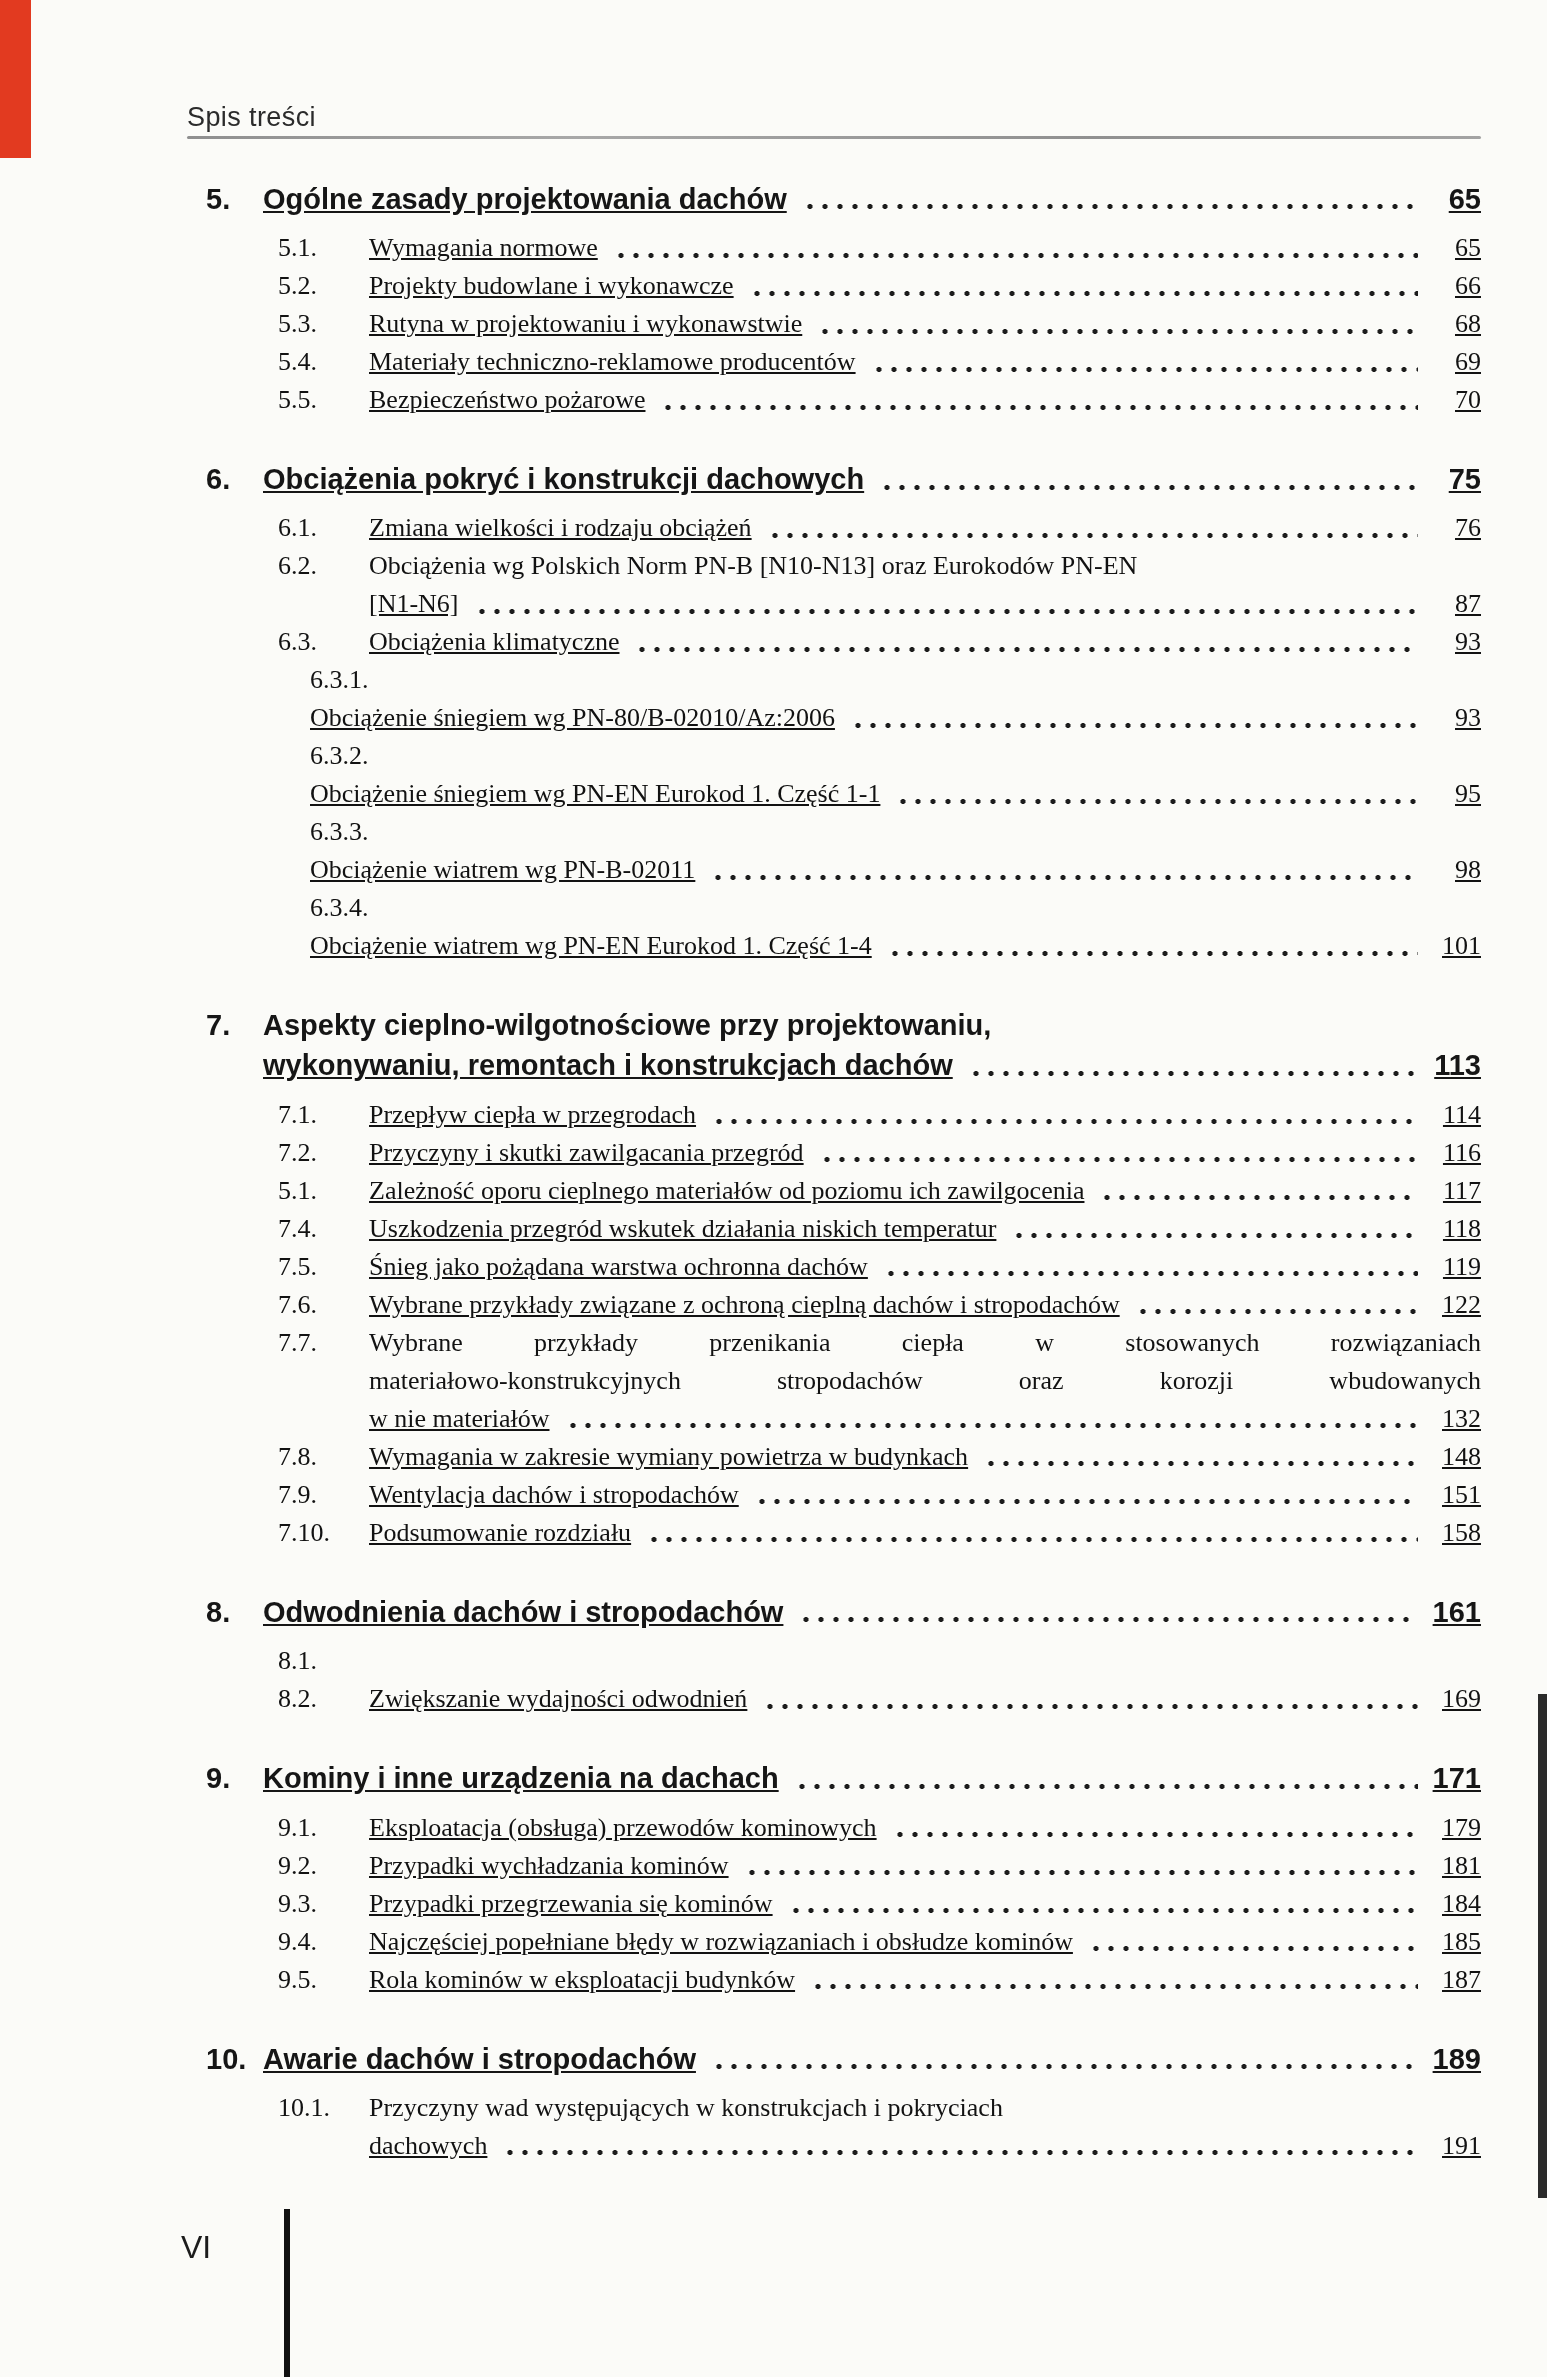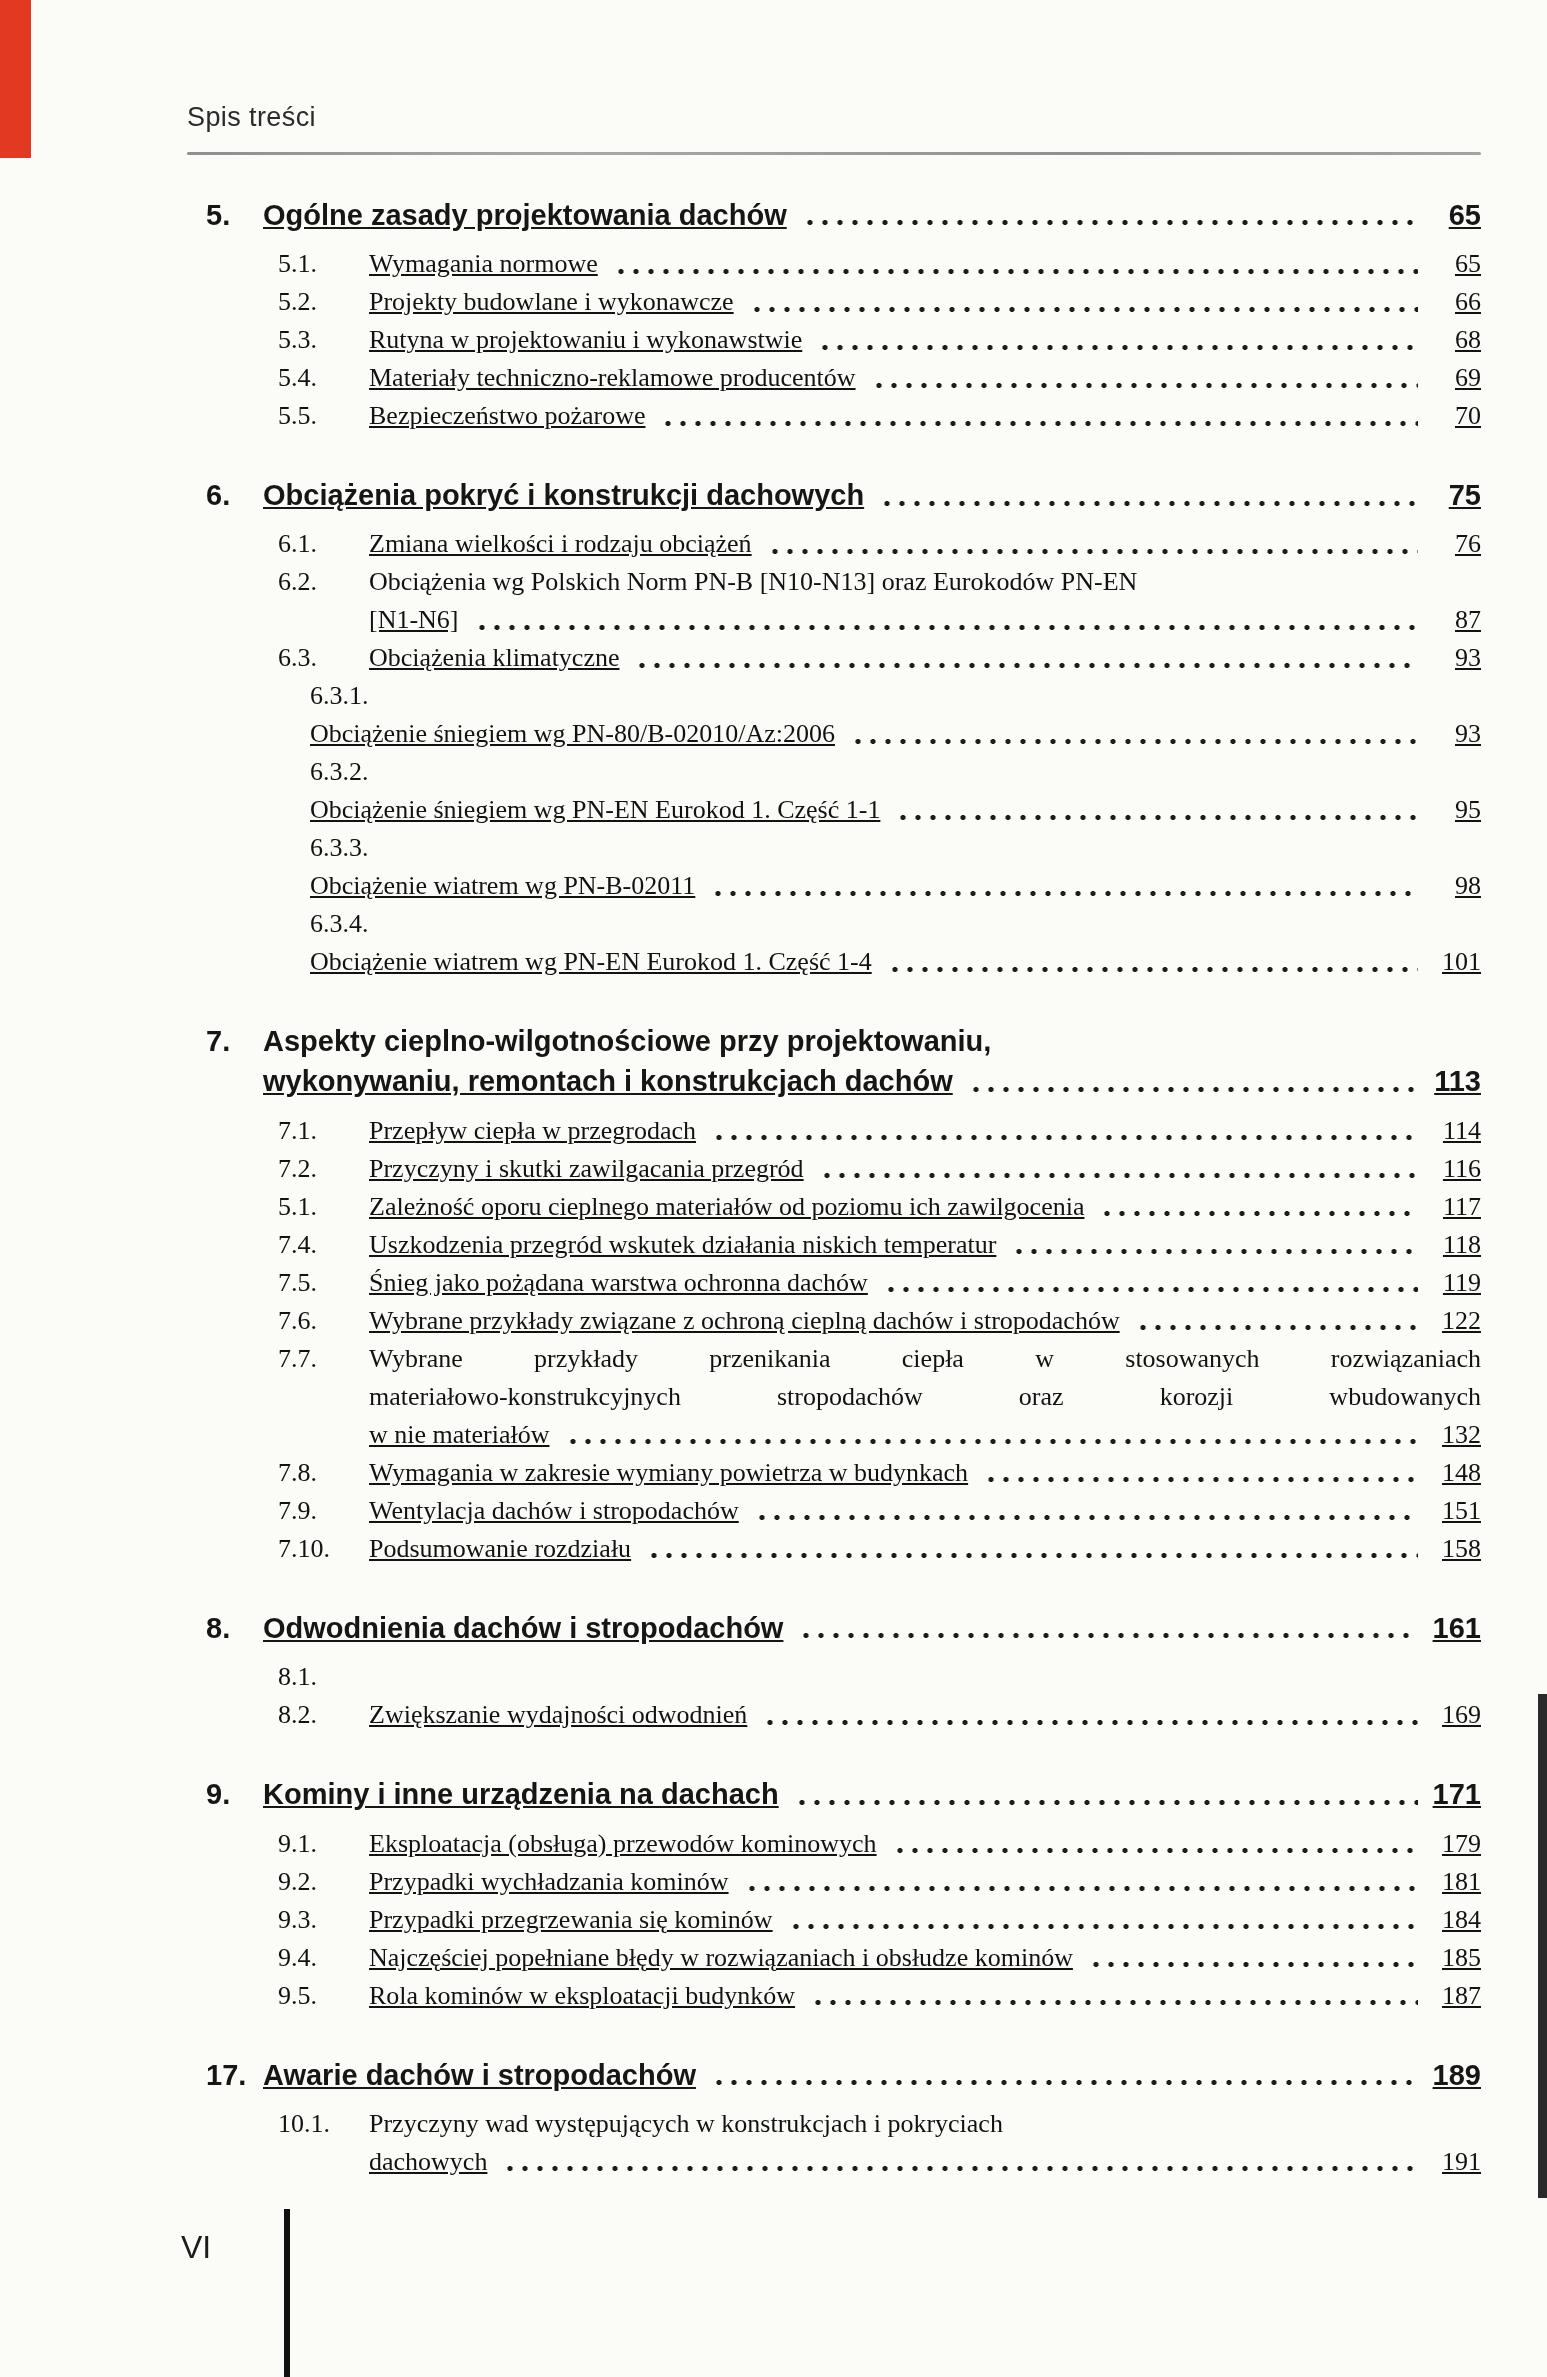--- a/index.html
+++ b/index.html
@@ -24,21 +24,21 @@
   }
   .content {
     position: absolute; left: 187px; top: 102px;
     width: 1294px;
   }
   .header-title {
     font-family: "Liberation Sans", sans-serif;
     font-size: 27px; line-height: 31px;
     color: #2b2b2b;
     letter-spacing: 0.4px;
-    margin-bottom: 19px;
+    margin-bottom: 3px;
   }
   .rule {
     height: 2.6px;
     background: linear-gradient(90deg, #8f8f8f, #a8a8a8 30%, #909090 70%, #a3a3a3);
     border-radius: 1.7px;
   }
   #toc { width: 100%; }
   .chapter-row {
     display: flex;
     font-family: "Liberation Sans", sans-serif;
@@ -423,21 +423,21 @@
           <span class="num">9.5.</span>
           <div class="row-body">
             <div class="lastline">
               <span class="txt">Rola kominów w eksploatacji budynków</span>
               <span class="dots"></span>
               <span class="pageno">187</span>
             </div>
           </div>
         </div>
         <div class="chapter-row">
-          <span class="num">17.</span>
+          <span class="num">10.</span>
           <div class="row-body">
             <div class="lastline">
               <span class="txt">Awarie dachów i stropodachów</span>
               <span class="dots"></span>
               <span class="pageno">189</span>
             </div>
           </div>
         </div>
         <div class="entry">
           <span class="num">10.1.</span>

